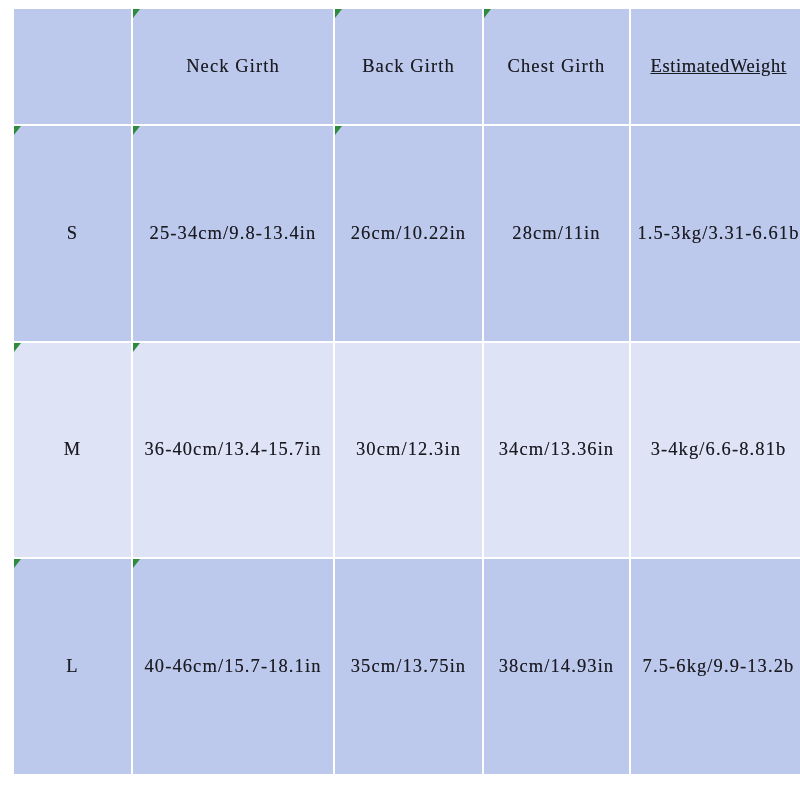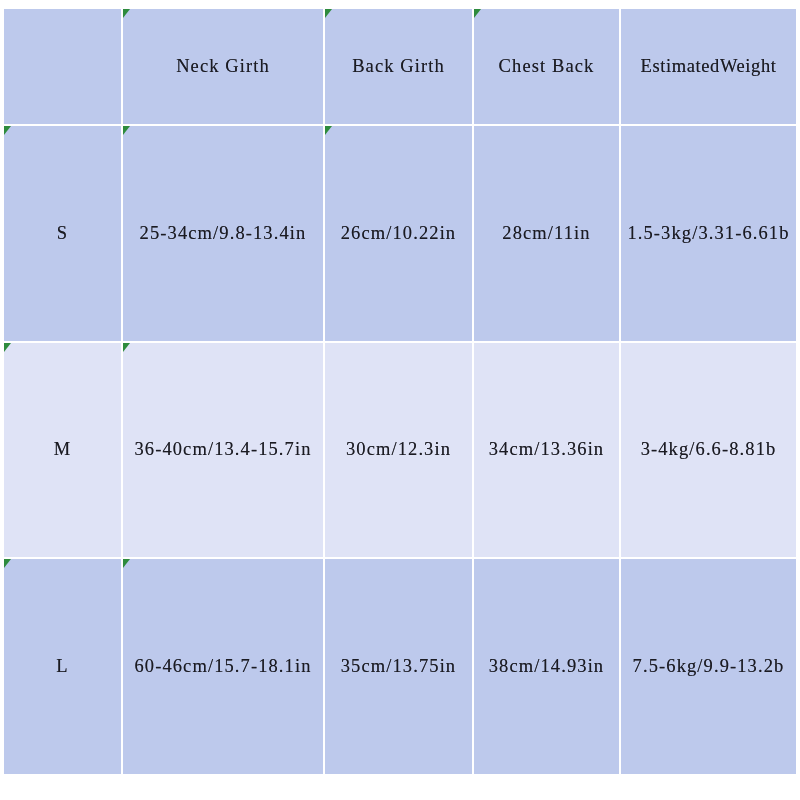--- a/index.html
+++ b/index.html
@@ -9,21 +9,21 @@
   }
   body {
     width: 800px;
     height: 800px;
     overflow: hidden;
     font-family: "Liberation Serif", "DejaVu Serif", serif;
   }
 
   #size-chart-wrap {
     position: absolute;
-    left: 2px;
+    left: 12px;
     top: 7px;
     width: 786px;
     height: 769px;
     background: #14532d;
   }
 
   table.size-chart {
     width: 786px;
     height: 769px;
     border-collapse: separate;
@@ -71,21 +71,21 @@
     width: 0;
     height: 0;
     border-left: 7px solid #2e8b3d;
     border-bottom: 9px solid transparent;
     pointer-events: none;
   }
 
   .cell-text { display: inline-block; }
 
   
-  th.hdr-weight .cell-text { letter-spacing: 0.6px; }
+  th.hdr-weight .cell-text { letter-spacing: 0.6px; text-decoration: underline; }
 </style>
 </head>
 <body>
 
 <div id="size-chart-wrap">
   <table class="size-chart">
     <colgroup>
       <col class="c-size">
         <col class="c-neck">
         <col class="c-back">
@@ -102,21 +102,21 @@
         <th>
           <span class="corner-marker" style="border-left-color: rgb(46, 139, 61);"></span>
           <span class="cell-text">Neck Girth</span>
         </th>
         <th>
           <span class="corner-marker" style="border-left-color: rgb(46, 139, 61);"></span>
           <span class="cell-text">Back Girth</span>
         </th>
         <th>
           <span class="corner-marker" style="border-left-color: rgb(46, 139, 61);"></span>
-          <span class="cell-text">Chest Back</span>
+          <span class="cell-text">Chest Girth</span>
         </th>
         <th class="hdr-weight">
           
           <span class="cell-text">EstimatedWeight</span>
         </th>
       </tr>
     </thead>
 
     <tbody>
 
@@ -166,21 +166,21 @@
         </td>
       </tr>
 
       <tr class="data-row row-dark">
         <td>
           <span class="corner-marker" style="border-left-color: rgb(46, 139, 61);"></span>
           <span class="cell-text">L</span>
         </td>
         <td>
           <span class="corner-marker" style="border-left-color: rgb(46, 139, 61);"></span>
-          <span class="cell-text">60-46cm/15.7-18.1in</span>
+          <span class="cell-text">40-46cm/15.7-18.1in</span>
         </td>
         <td>
           
           <span class="cell-text">35cm/13.75in</span>
         </td>
         <td>
           
           <span class="cell-text">38cm/14.93in</span>
         </td>
         <td>

